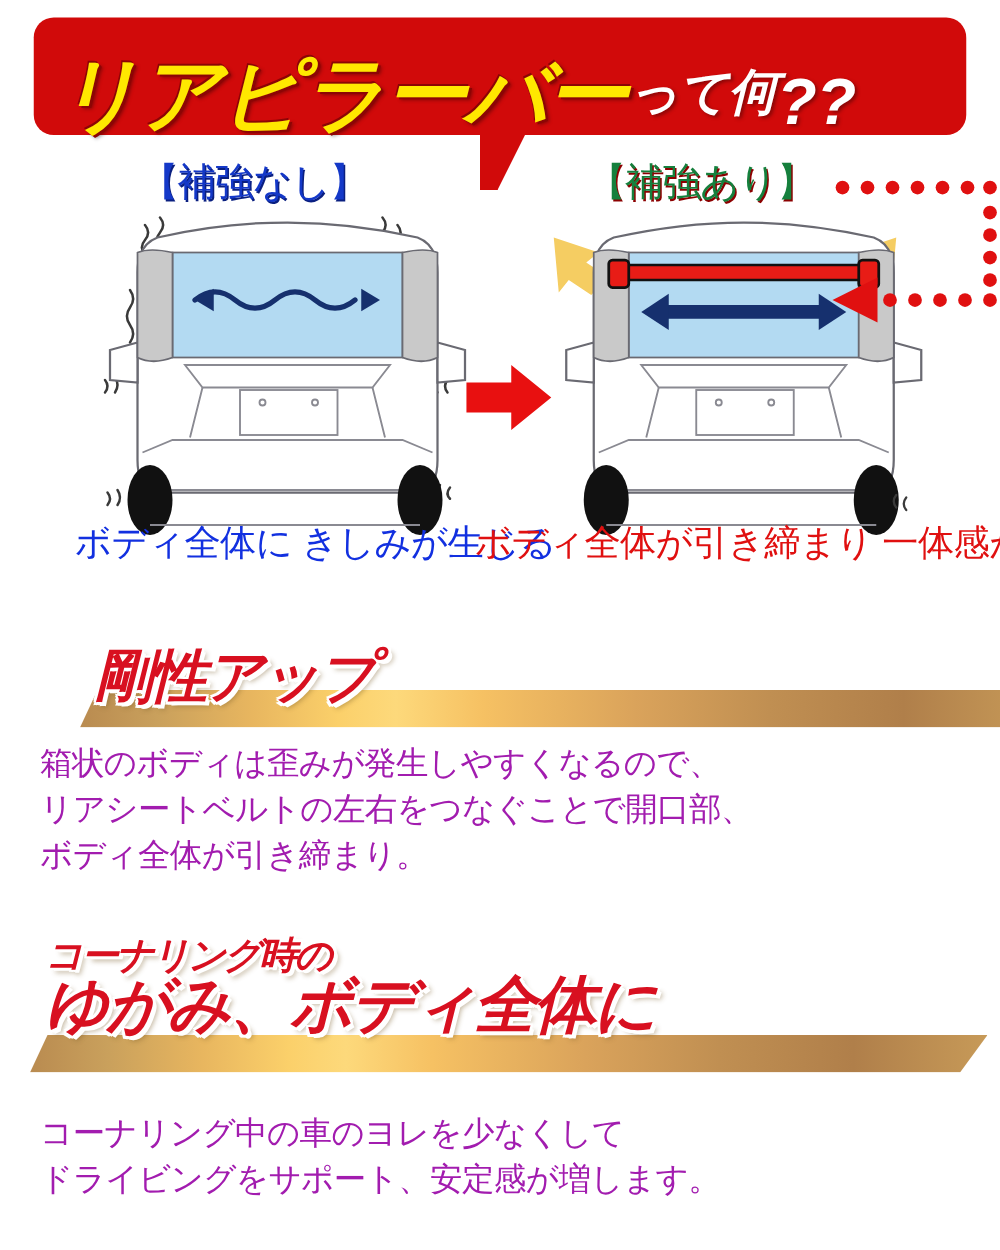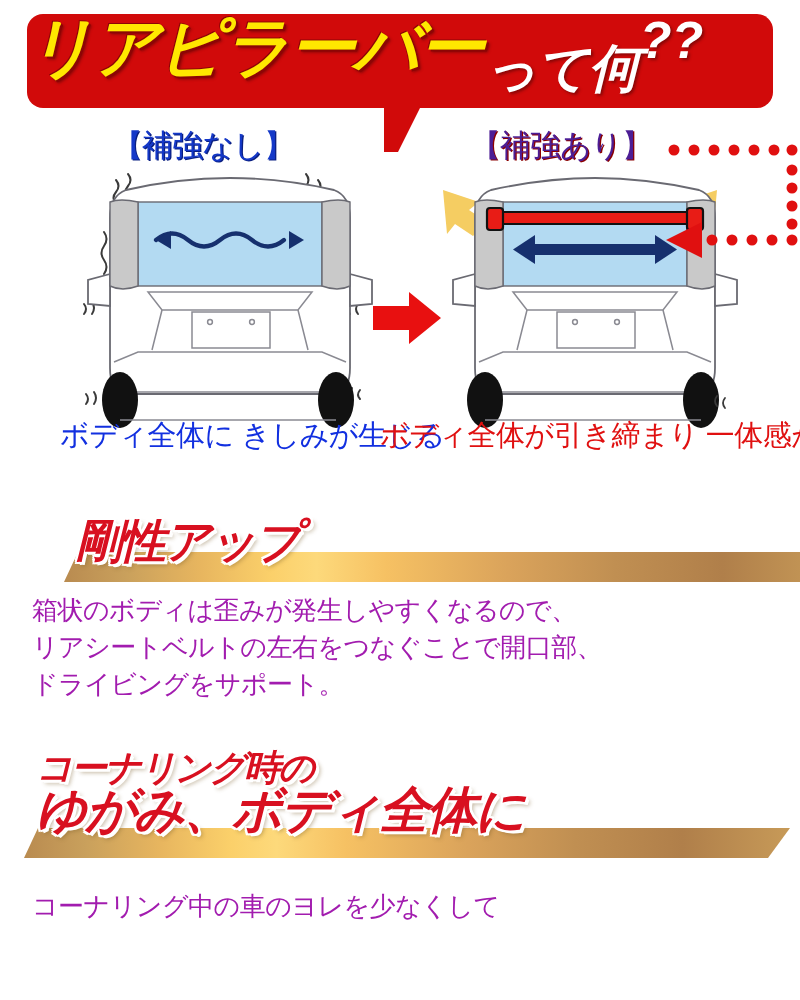--- a/index.html
+++ b/index.html
@@ -36,37 +36,37 @@
     border-right: 24px solid transparent;
     border-top: 48px solid #d10a0a;
   }
   #header-title-wrap {
     position: absolute;
     left: 27px;
     top: 14px;
     width: 676px;
     height: 94px;
     display: flex;
-    align-items: flex-start;
+    align-items: flex-end;
     justify-content: center;
     white-space: nowrap;
   }
   .hdr-main {
     font-size: 66px;
     font-weight: bold;
     font-style: italic;
     color: #ffe800;
     letter-spacing: -2px;
     text-shadow:
       2px 2px 0 #8c0505, -1px -1px 0 #8c0505,
       3px 3px 3px rgba(0,0,0,0.35);
     line-height: 1;
   }
   .hdr-tail-sm {
-    font-size: 52px;
+    font-size: 40px;
     font-weight: bold;
     font-style: italic;
     color: #ffffff;
     letter-spacing: -1px;
     text-shadow: 2px 2px 3px rgba(0,0,0,0.35);
     line-height: 1;
     margin-left: 2px;
     align-self: flex-end;
     margin-bottom: 14px;
   }
@@ -97,21 +97,21 @@
   }
   #label-no-reinforce {
     left: 112px;
     top: 12px;
     color: #1438c8;
     text-shadow: 1.2px 1.2px 0 #0a1f80;
   }
   #label-with-reinforce {
     left: 470px;
     top: 12px;
-    color: #4c1d95;
+    color: #15803d;
     text-shadow: 1.2px 1.2px 0 #8c0000;
   }
 
   .caption {
     position: absolute;
     text-align: center;
     font-size: 29px;
     font-weight: 500;
     line-height: 1.22;
     white-space: nowrap;
@@ -162,21 +162,21 @@
       3px 3px 0 #fff, 4px 4px 4px rgba(120,90,40,0.45);
   }
 
   #section1 { top: 510px; height: 80px; margin-left: 40px; }
   #section1 .gold-bar { top: 42px; }
   #section1 .gold-title { top: 8px; font-size: 46px; }
 
   #section2 { top: 748px; height: 118px; }
   #section2 .gold-bar { top: 80px; }
   #section2 .gold-title { top: 2px; }
-  #section2 .gold-title .l1 { display: block; font-size: 36px; }
+  #section2 .gold-title .l1 { display: block; font-size: 30px; }
   #section2 .gold-title .l2 { display: block; font-size: 50px; margin-top: -2px; }
 
   
   .body-text {
     position: absolute;
     left: 32px;
     width: 740px;
     font-size: 26px;
     line-height: 1.42;
     color: #a21caf;
@@ -336,25 +336,26 @@
   </div>
 </div>
 
 <div class="section-head" id="section1">
   <div class="gold-bar"></div>
   <div class="gold-title">剛性アップ</div>
 </div>
 <div class="body-text" id="para1">
   <span>箱状のボディは歪みが発生しやすくなるので、</span>
   <span>リアシートベルトの左右をつなぐことで開口部、</span>
-  <span>ドライビングをサポート。</span>
+  <span>ボディ全体が引き締まり。</span>
 </div>
 
 <div class="section-head" id="section2">
   <div class="gold-bar"></div>
   <div class="gold-title">
     <span class="l1">コーナリング時の</span>
     <span class="l2">ゆがみ、ボディ全体に</span>
   </div>
 </div>
 <div class="body-text" id="para2">
   <span>コーナリング中の車のヨレを少なくして</span>
+  <span>ドライビングをサポート、安定感が増します。</span>
 </div>
 
 </body></html>

